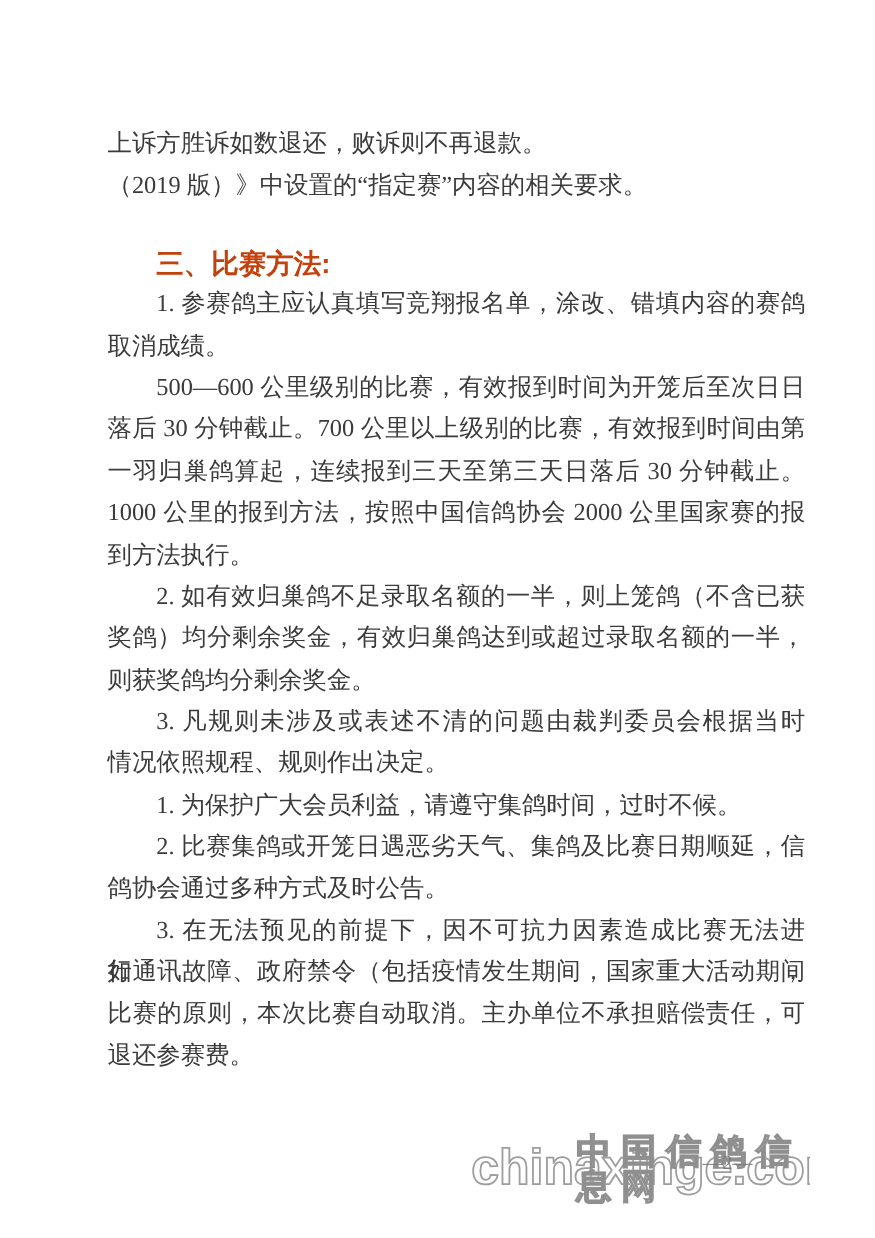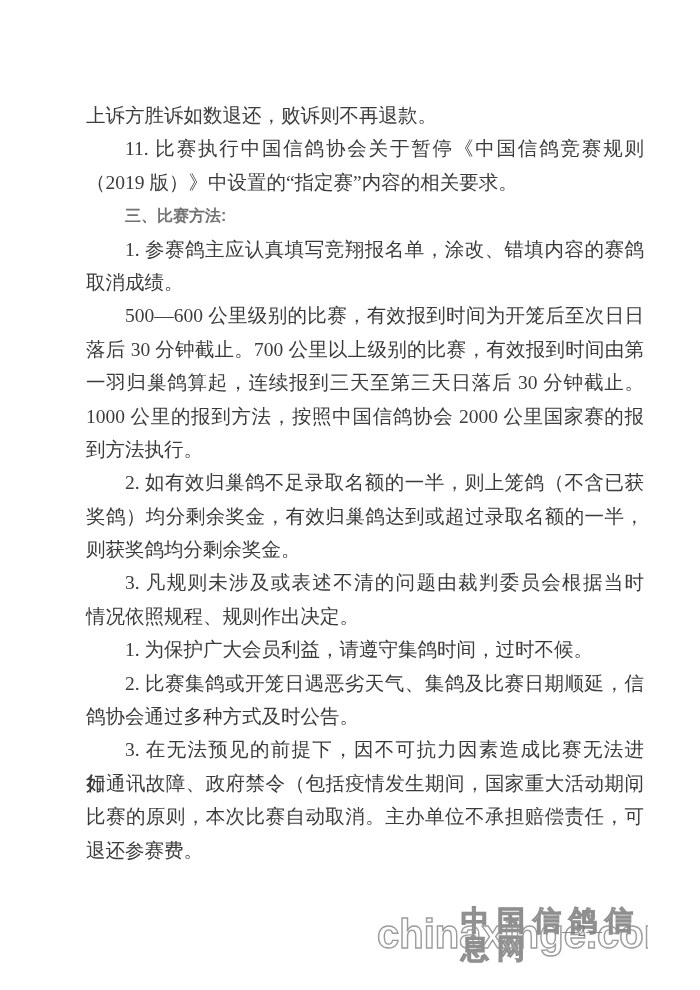--- a/index.html
+++ b/index.html
@@ -26,22 +26,23 @@
     overflow: visible;
   }
   .ind { text-indent: 39px; }
   .full {
     text-align: justify;
     text-align-last: justify;
   }
   .hd {
     font-weight: bold;
     font-family: "Liberation Sans", sans-serif;
-    color: #737373;
-    font-size: 16px;
+    color: #c2410c;
+    font-size: 22px;
+    margin-top: 28px;
   }
   .wm-latin {
     position: absolute;
     left: 377px;
     top: 866px;
     font-family: "Liberation Sans", sans-serif;
     font-weight: bold;
     font-size: 40px;
     line-height: 1;
     color: #ffffff;
@@ -73,21 +74,20 @@
     font-family: "Liberation Serif", serif;
   }
 </style>
 </head>
 <body>
 
 <div class="page">
 
   <div class="text-block">
     <div class="ln">上诉方胜诉如数退还，败诉则不再退款。</div>
-    <div class="ln ind full">11. 比赛执行中国信鸽协会关于暂停《中国信鸽竞赛规则</div>
     <div class="ln">（2019 版）》中设置的“指定赛”内容的相关要求。</div>
     <div class="ln ind hd">三、比赛方法:</div>
     <div class="ln ind full">1. 参赛鸽主应认真填写竞翔报名单，涂改、错填内容的赛鸽</div>
     <div class="ln">取消成绩。</div>
     <div class="ln ind full">500—600 公里级别的比赛，有效报到时间为开笼后至次日日</div>
     <div class="ln full">落后 30 分钟截止。700 公里以上级别的比赛，有效报到时间由第</div>
     <div class="ln full">一羽归巢鸽算起，连续报到三天至第三天日落后 30 分钟截止。</div>
     <div class="ln full">1000 公里的报到方法，按照中国信鸽协会 2000 公里国家赛的报</div>
     <div class="ln">到方法执行。</div>
     <div class="ln ind full">2. 如有效归巢鸽不足录取名额的一半，则上笼鸽（不含已获</div>

